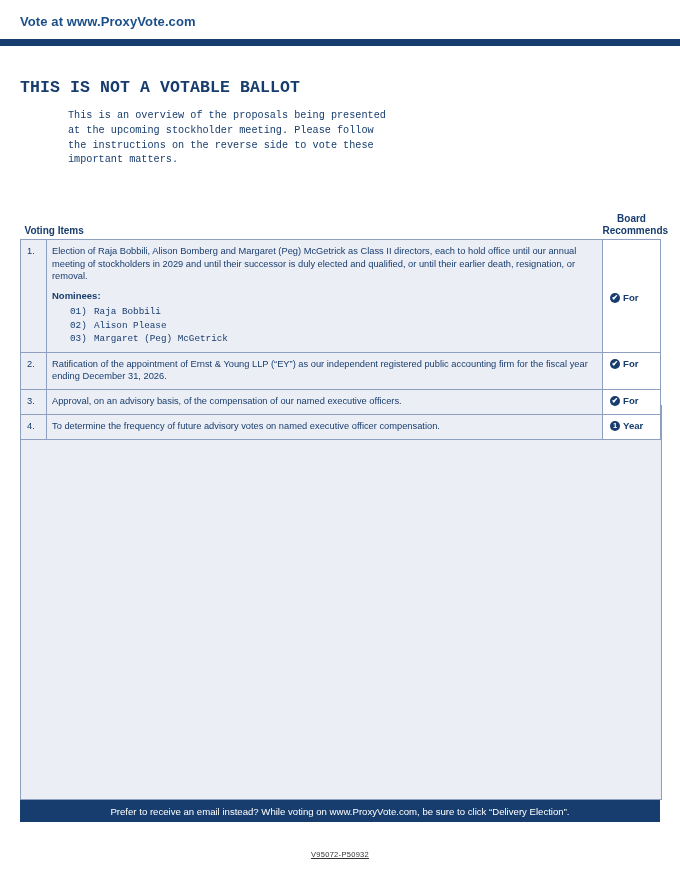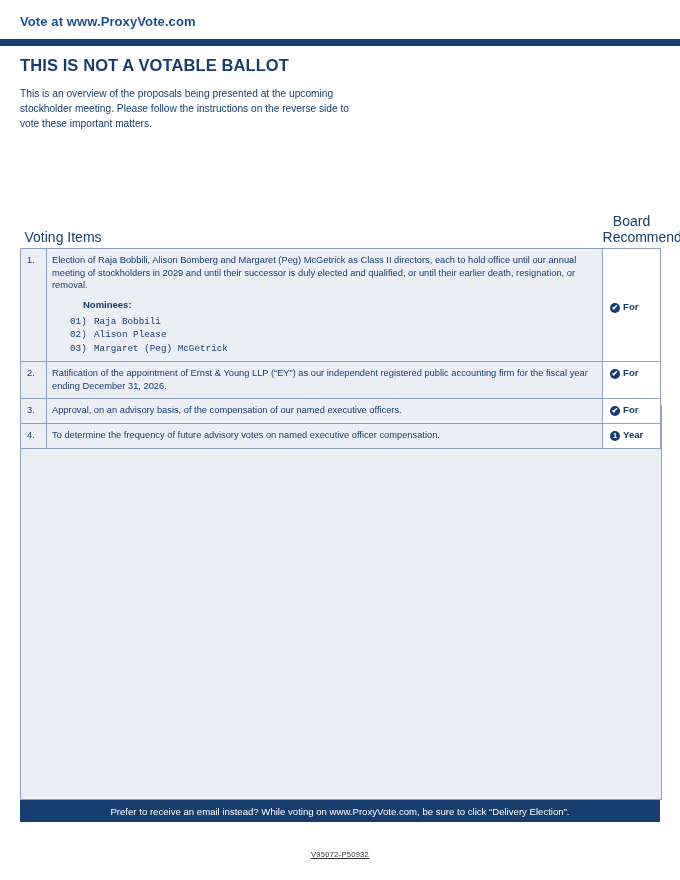--- a/index.html
+++ b/index.html
@@ -33,55 +33,57 @@
     letter-spacing: 0.1px;
   }
   .header-rule {
     height: 7px;
     background: #173d6e;
     margin: 4px 0 0 0;
   }
 
   
   .intro {
-    padding: 10px 20px 0 20px;
+    padding: 32px 20px 0 20px;
+    font-family: Liberation Mono, monospace;
   }
   .not-votable {
     color: #173d6e;
     font-size: 16.5px;
     font-weight: bold;
     letter-spacing: 0.1px;
     margin-bottom: 12px;
   }
   .intro-text {
     color: #173d6e;
     font-size: 10.2px;
     line-height: 1.45;
     max-width: 330px;
+    margin-left: 48px;
   }
 
   
   .table-wrap {
     position: absolute;
     left: 20px;
     top: 213px;
     width: 640px;
   }
   table.voting {
     border-collapse: collapse;
     width: 100%;
     table-layout: fixed;
   }
   table.voting col.num { width: 26px; }
   table.voting col.desc { width: 556px; }
   table.voting col.rec { width: 58px; }
 
   .th-row th {
-    font-size: 14px;
-    font-weight: normal;
+    font-size: 10px;
+    font-weight: bold;
     color: #173d6e;
     text-align: left;
     padding: 0 0 3px 0;
     vertical-align: bottom;
     border: none;
   }
   .th-row th.rec-head {
     text-align: center;
     line-height: 1.15;
   }
@@ -139,21 +141,20 @@
     font-size: 7.5px;
     line-height: 10px;
     text-align: center;
     font-weight: bold;
   }
 
   .nominees-label {
     font-weight: bold;
     margin-top: 7px;
     font-size: 9.5px;
-    margin-left: 31px;
   }
   .nominee-list {
     margin-top: 3px;
     padding-left: 18px;
   }
   .nominee-row {
     display: flex;
     font-size: 9.3px;
     line-height: 1.45;
     font-family: Liberation Mono, monospace;

